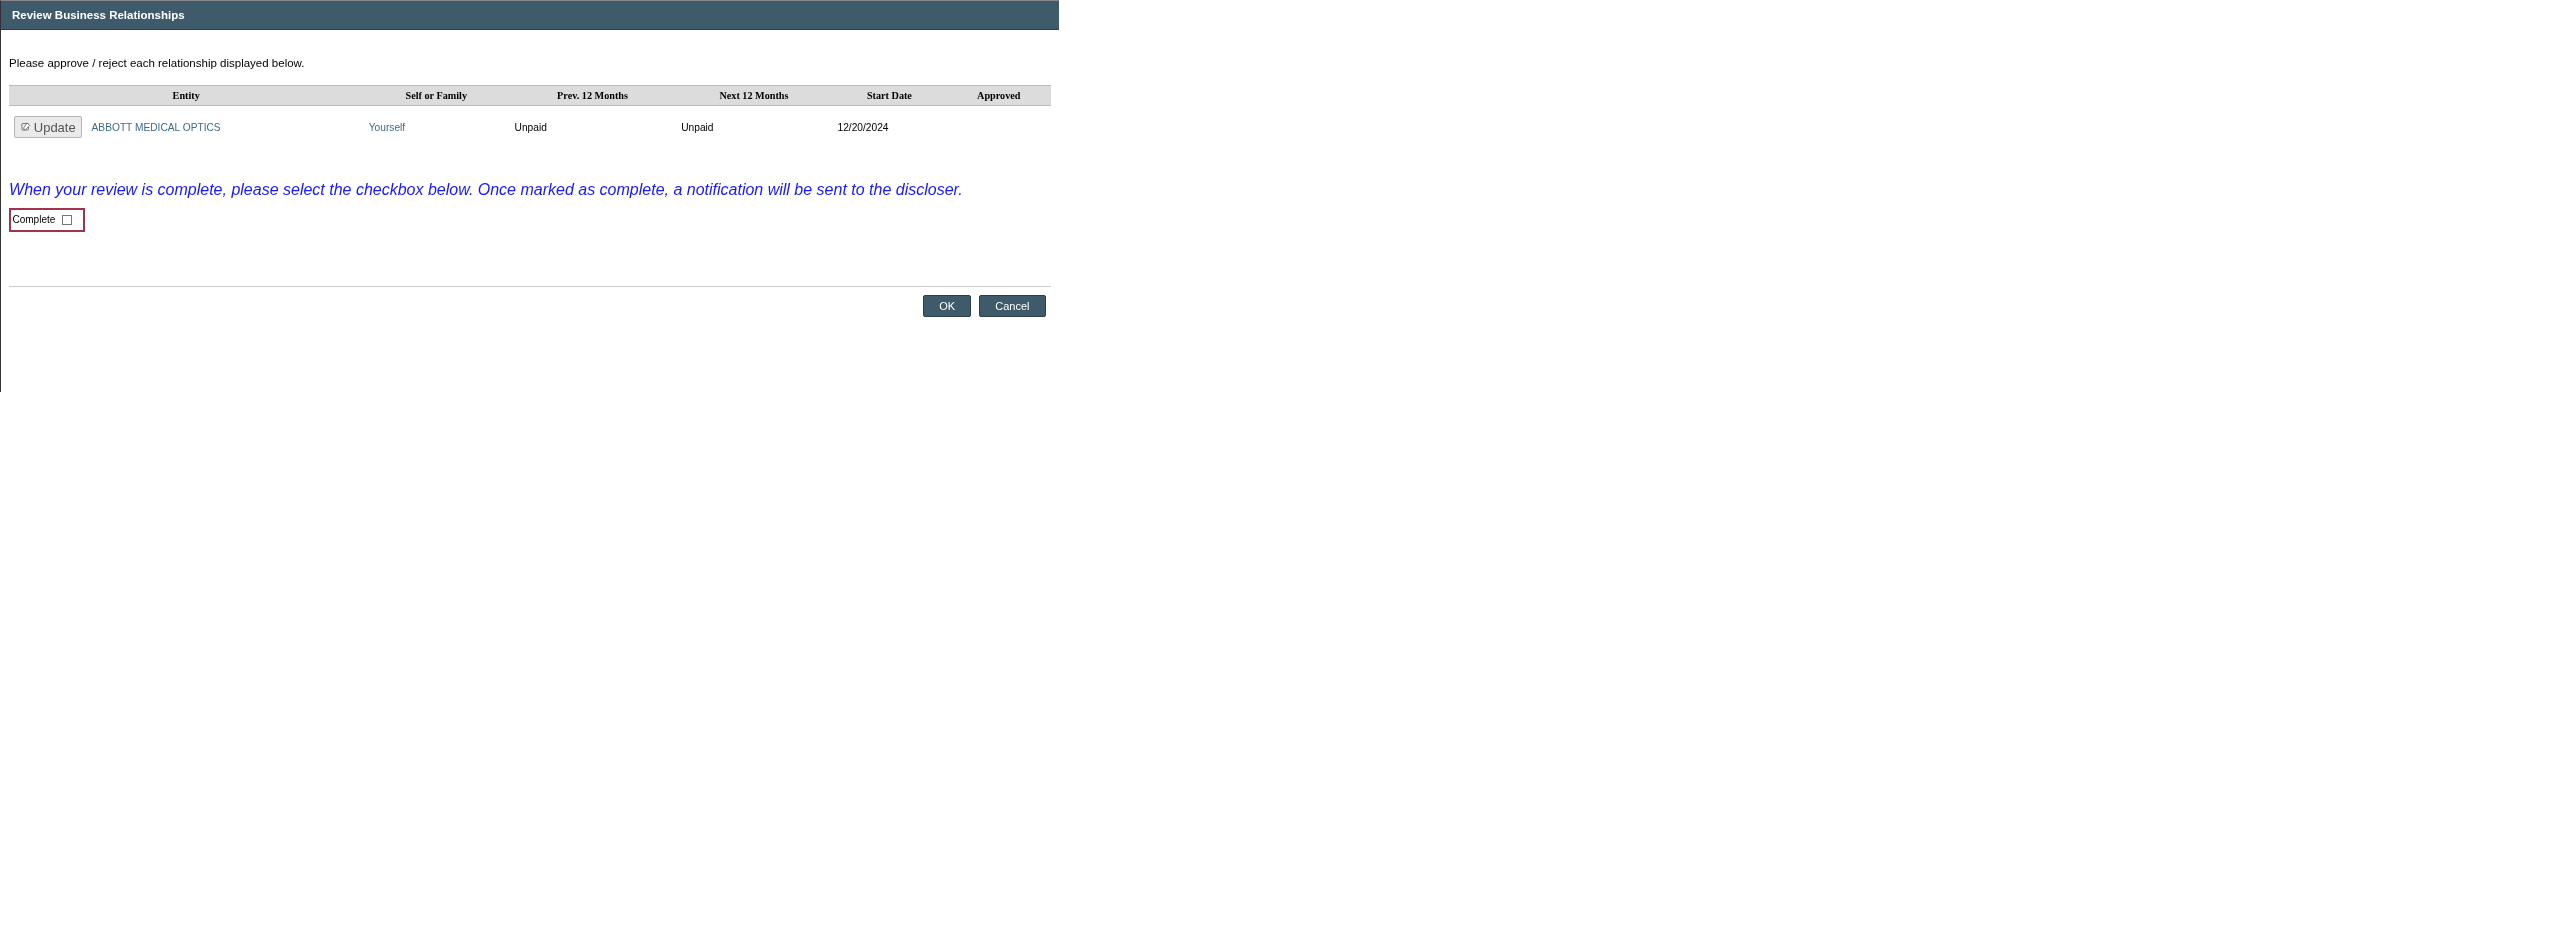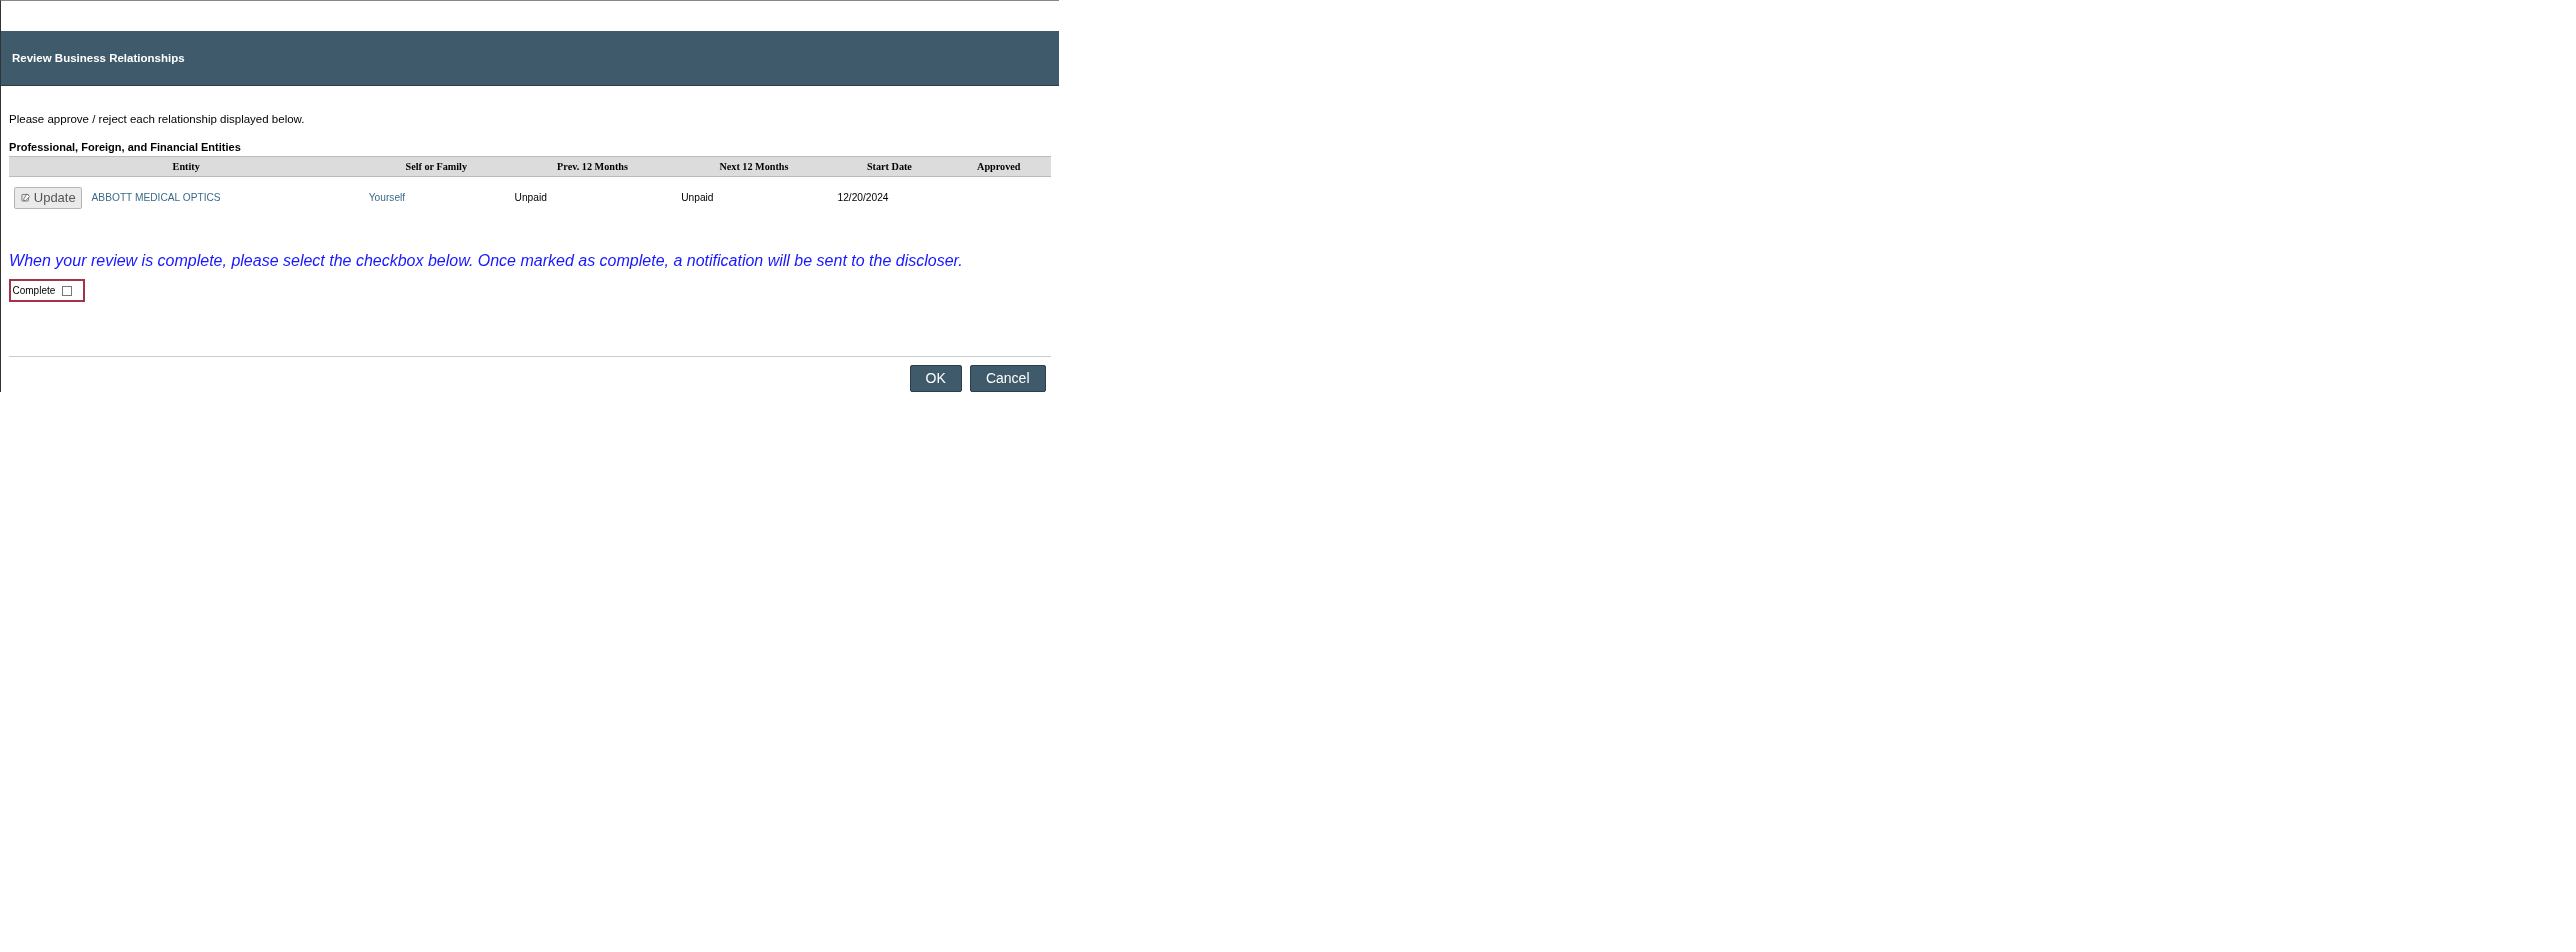--- a/index.html
+++ b/index.html
@@ -10,23 +10,22 @@
       width: 1059px;
       height: 392px;
       border-left: 1.4px solid #333;
       border-top: 0.7px solid #888;
     }
     .header-bar {
       background: #3f5a6a;
       color: #fff;
       font-weight: bold;
       font-size: 11.5px;
-      padding: 21px 11px;
+      padding: 8px 11px;
       border-bottom: 0.7px solid #2c3e4a;
-      margin-top: 30px;
     }
     .content {
       padding: 27px 8.1px 6.8px 8.1px;
     }
     .intro-text {
       font-size: 11.5px;
       margin-bottom: 16.3px;
     }
     .section-title {
       font-weight: bold;
@@ -105,36 +104,35 @@
       justify-content: flex-end;
       gap: 8.1px;
       padding: 8.1px 5.4px 0 0;
     }
     .footer-btn {
       background: #3f5a6a;
       color: #fff;
       border: 0.7px solid #2c3e4a;
       border-radius: 2px;
       padding: 4.1px 15px;
-      font-size: 14px;
+      font-size: 11px;
       cursor: pointer;
     }
   </style>
 </head>
 <body>
 
 <div class="header-bar">
   <span>Review Business Relationships</span>
 </div>
 
 <div class="content">
 
   <p class="intro-text">Please approve / reject each relationship displayed below.</p>
 
-  <div class="section-title">Professional, Foreign, and Financial Entities</div>
 
   <table class="rel-table">
     <thead>
       <tr>
         <th class="col-entity">Entity</th>
         <th class="col-self">Self or Family</th>
         <th class="col-prev">Prev. 12 Months</th>
         <th class="col-next">Next 12 Months</th>
         <th class="col-start">Start Date</th>
         <th class="col-appr">Approved</th>

